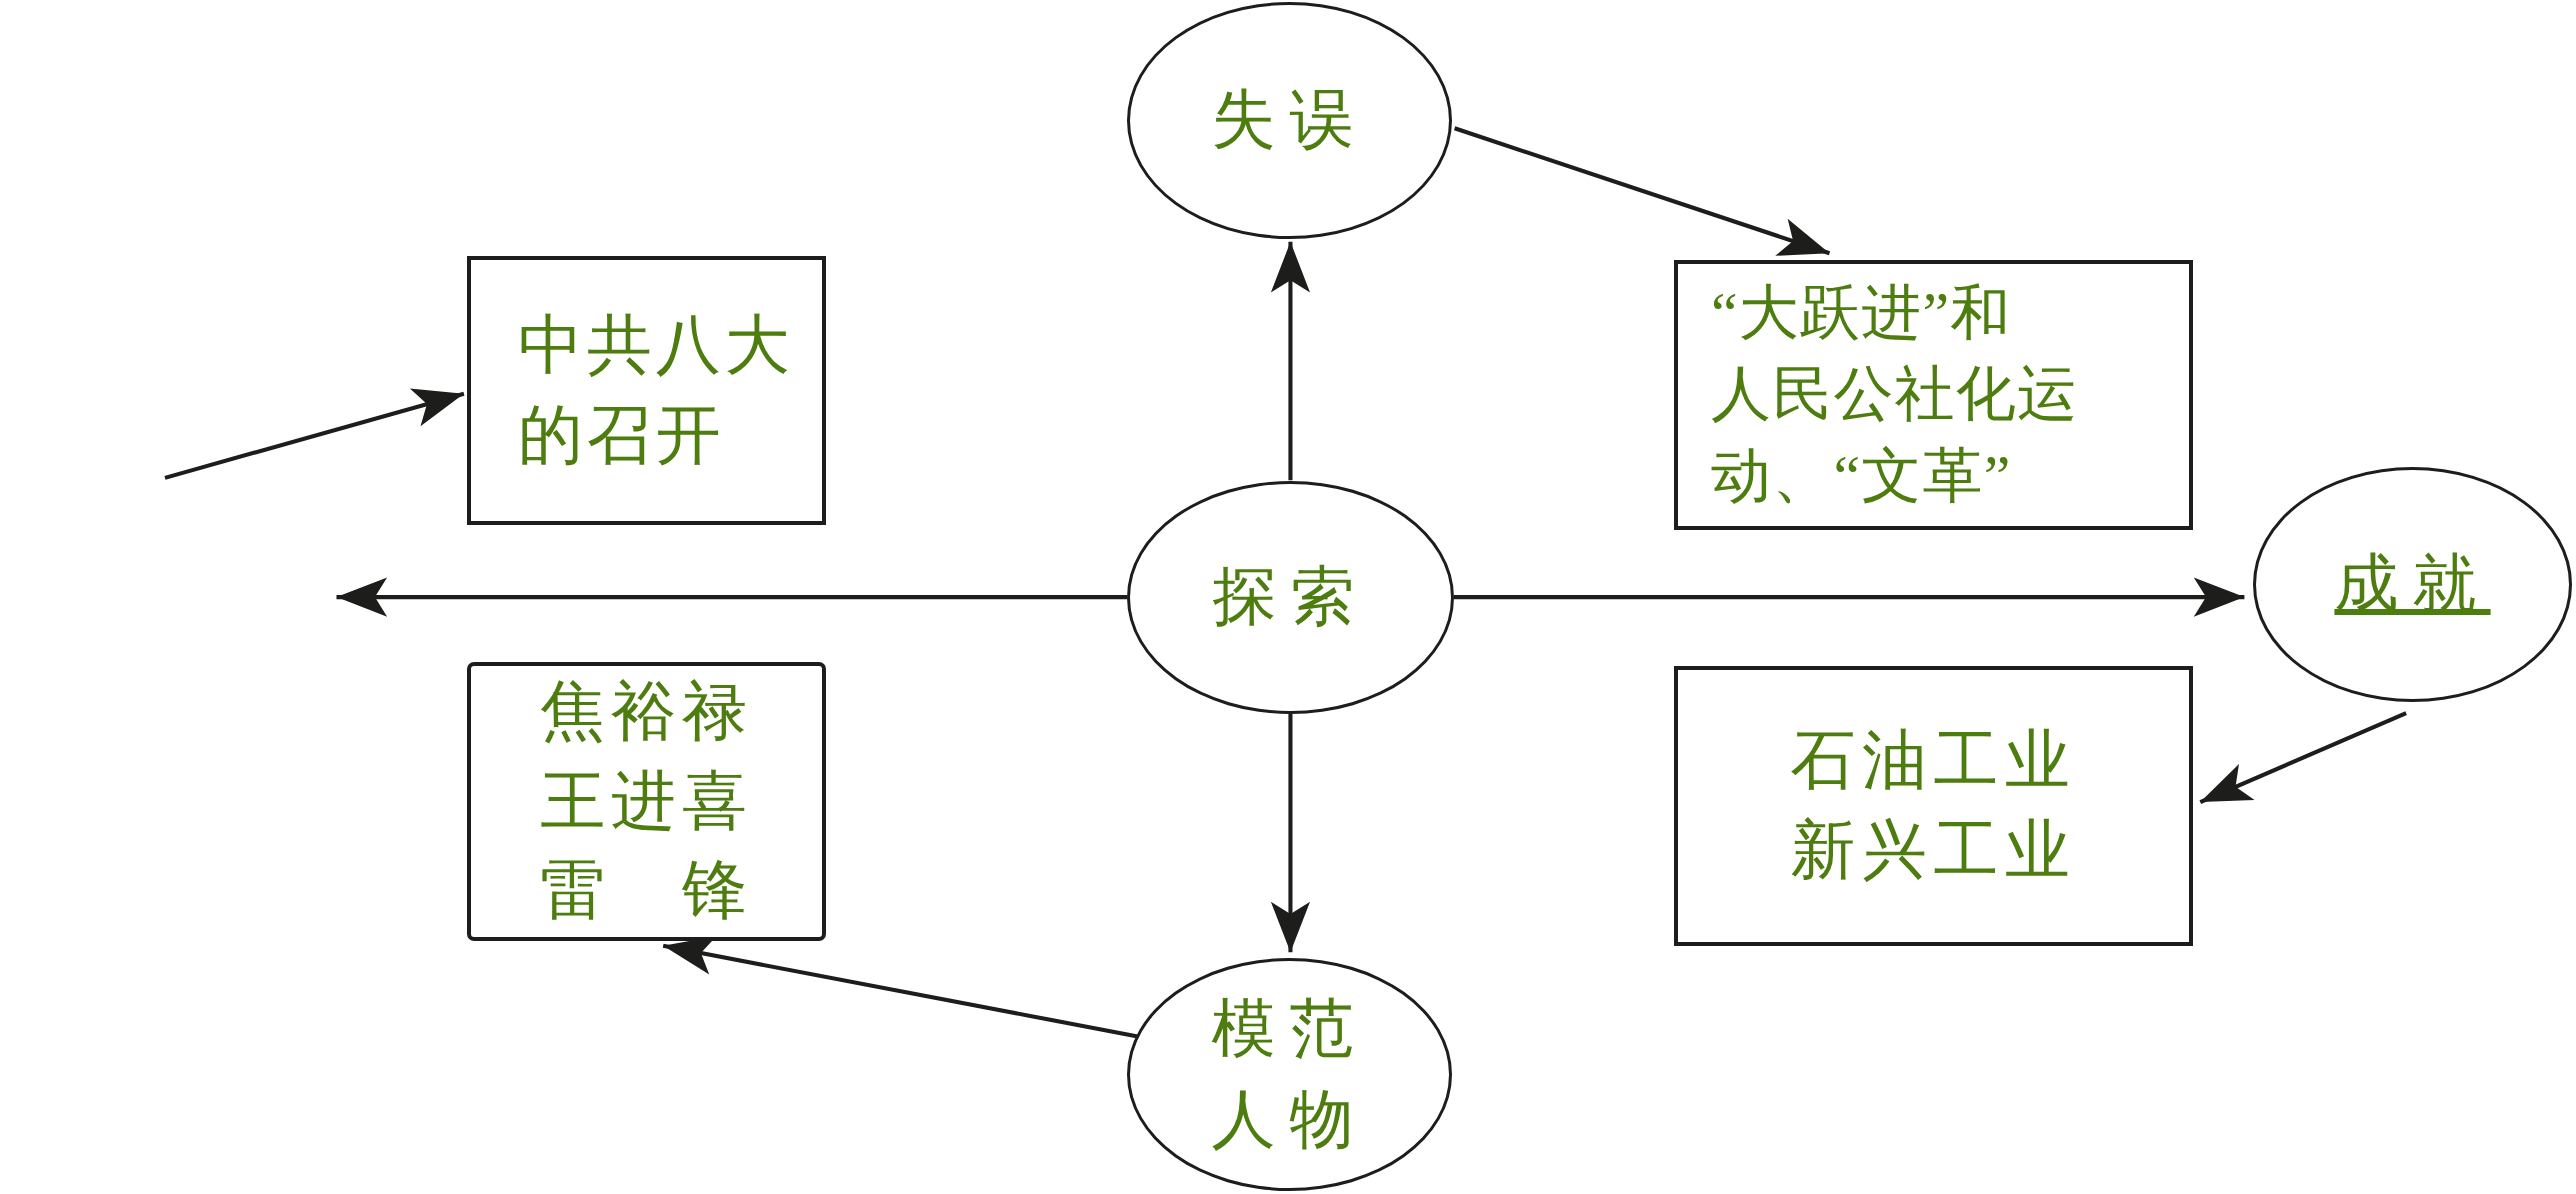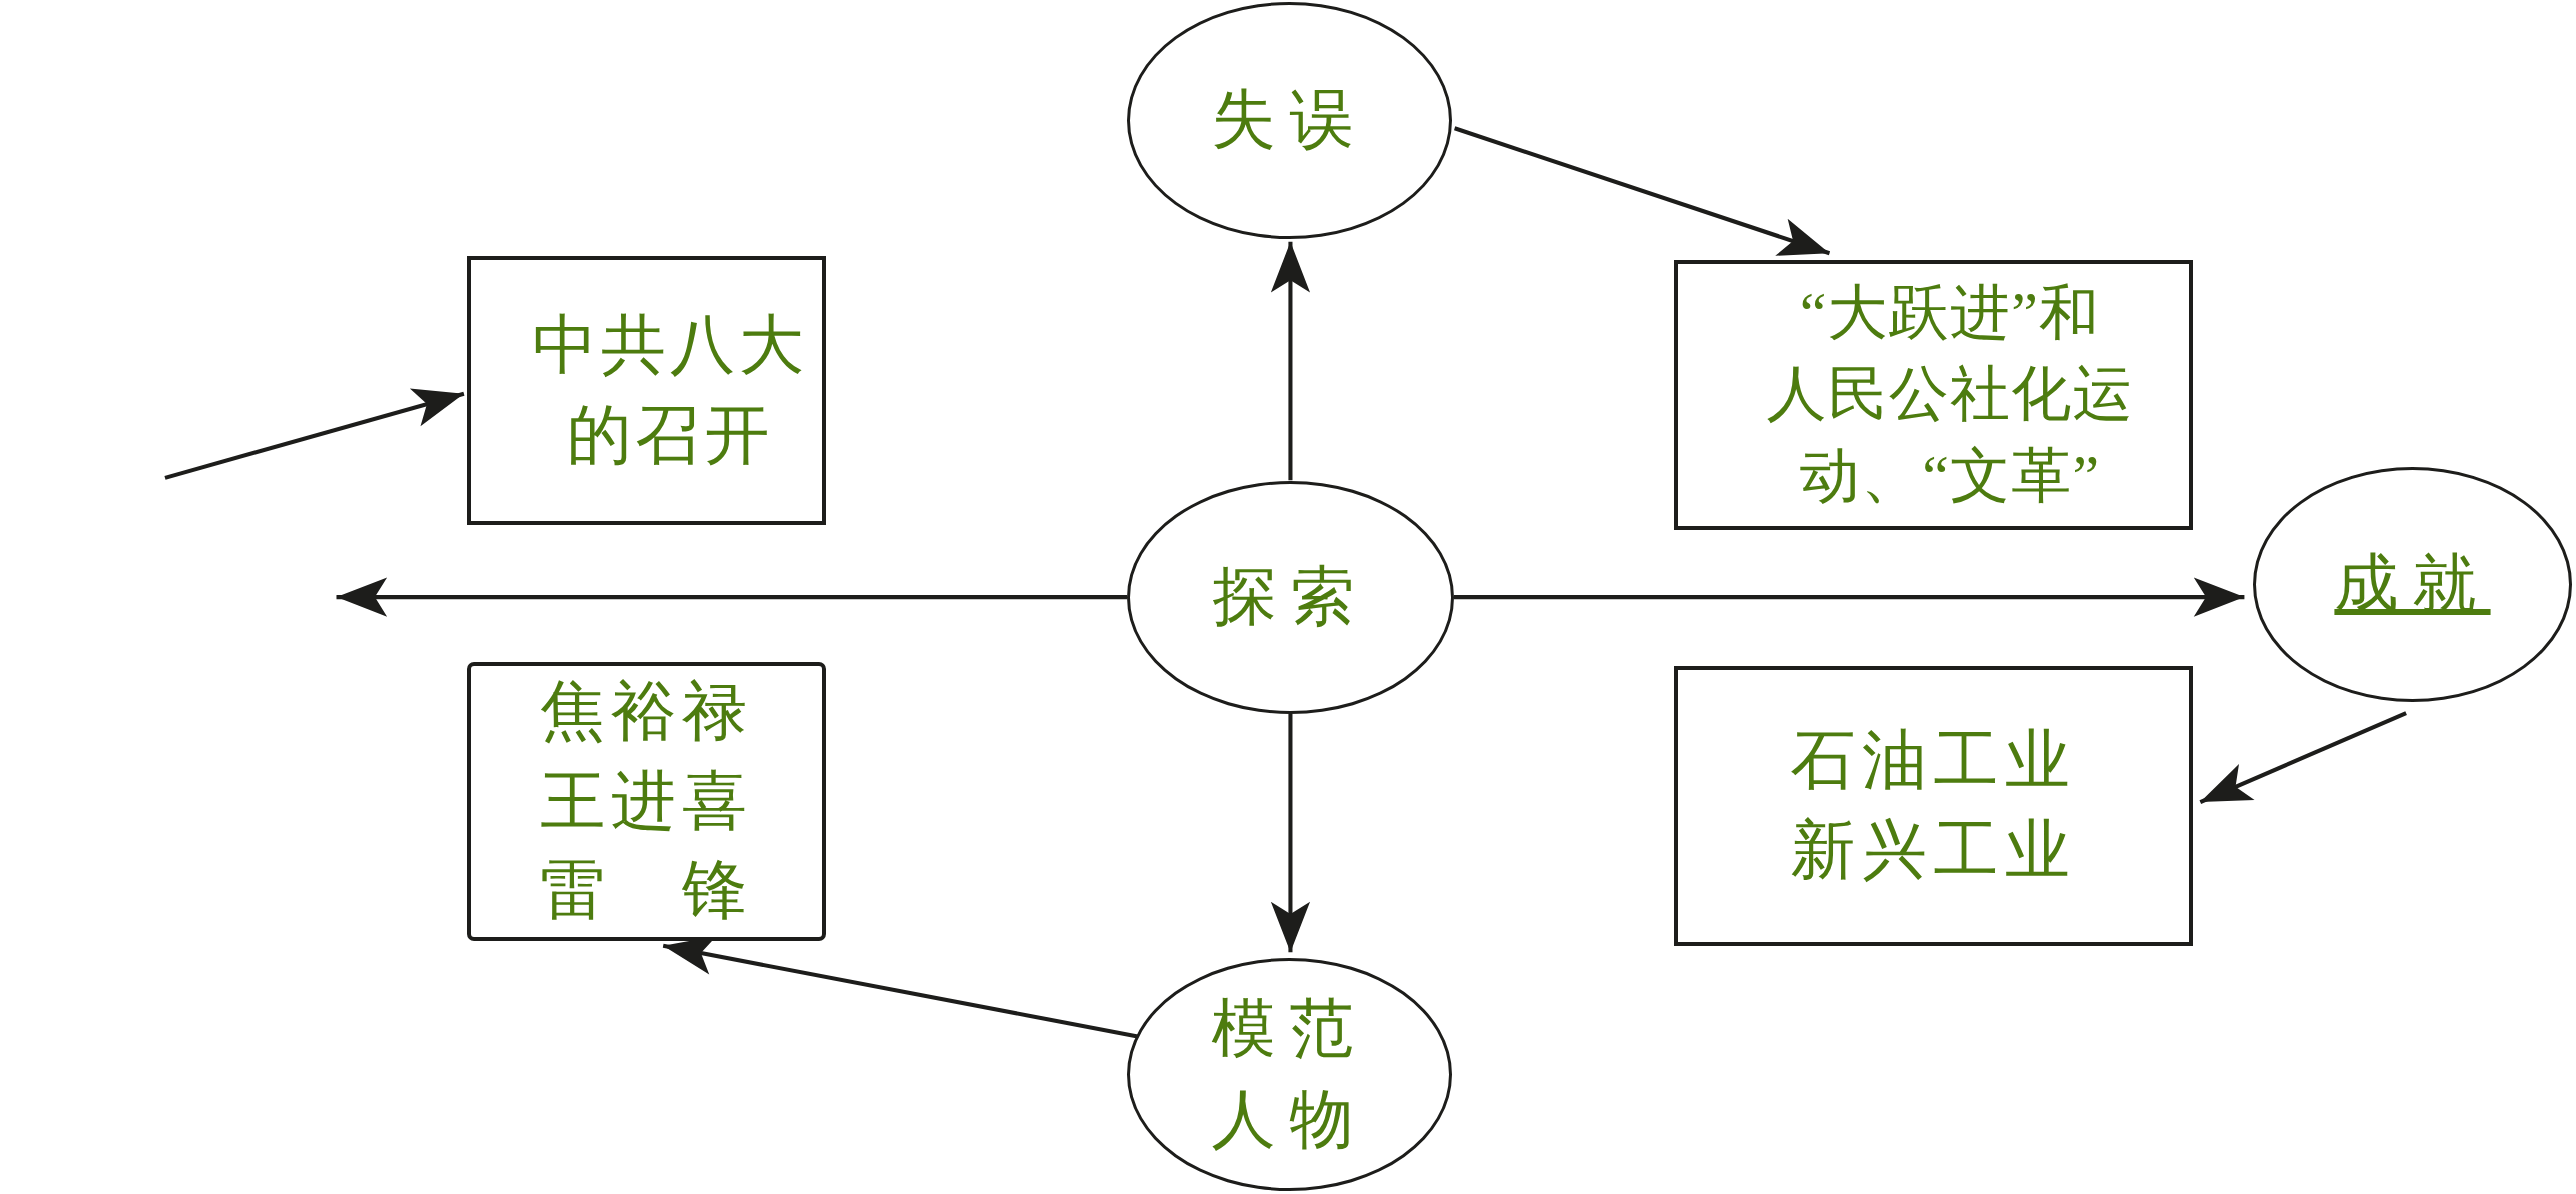--- a/index.html
+++ b/index.html
@@ -28,21 +28,21 @@
     font-size:64px;
     letter-spacing:0.22em;
     line-height:1.42;
   }
   .rect{
     border:4.1px solid #1d1d1b;
     font-size:65px;
     letter-spacing:0.06em;
     line-height:1.38;
   }
-  .rect.align-left{align-items:center;text-align:left;}
+  .rect.align-left{align-items:flex-start;text-align:left;}
   .line{white-space:pre;display:block;}
   
   #node-mistakes      {left:1127px;top:1.6px;    width:325px;height:237px;}
   #node-explore       {left:1127px;top:481px;  width:327px;height:233px;}
   #node-good-start    {left:3.3px;   top:480px;  width:322px;height:237px;}
   #node-achievements  {left:2253px;top:467px;  width:319px;height:235px;text-decoration:underline;}
   #node-model-figures {left:1127px;top:958px; width:325px;height:233px;}
   #box-congress       {left:467px; top:256px;  width:359px;height:269px;padding-left:47px;}
   #box-leap           {left:1674px;top:260px;  width:519px;height:270px;font-size:60px;letter-spacing:0.02em;line-height:1.36;padding-left:33px;}
   #box-models         {left:467px; top:662px;  width:359px;height:279px;letter-spacing:0.09em;border-radius:7px;}

